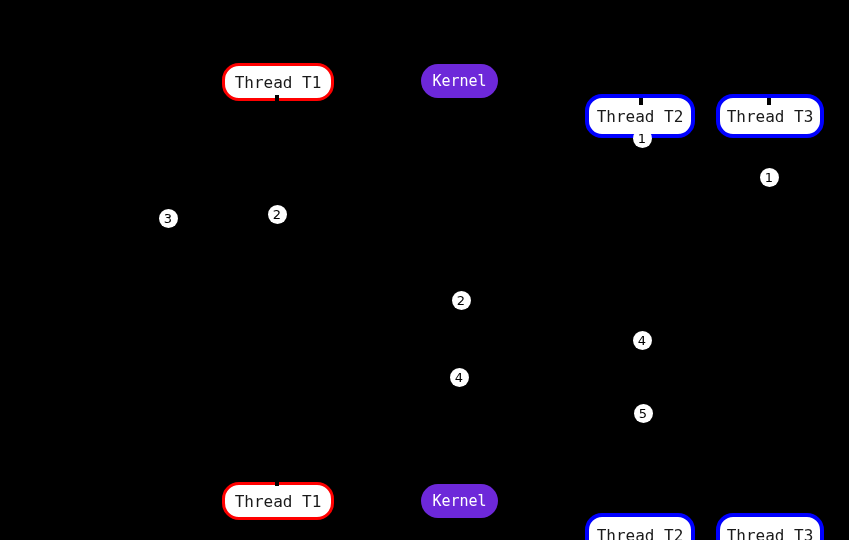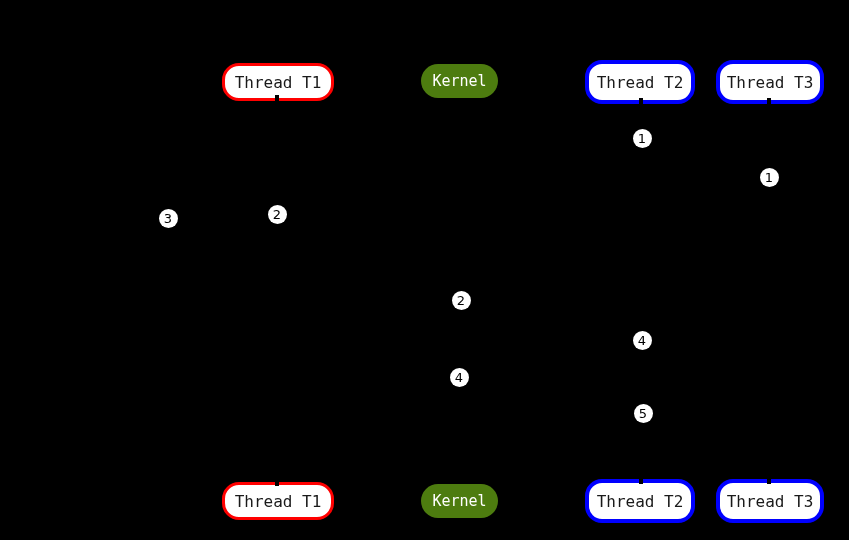--- a/index.html
+++ b/index.html
@@ -21,23 +21,23 @@
     background: #ffffff;
     display: flex;
     align-items: center;
     justify-content: center;
     color: #1a1a1a;
     font-size: 16px;
     white-space: nowrap;
     border-radius: 17px;
   }
   .red-border  { border: 3px solid #ff0000; }
-  .blue-border { border: 4px solid #0000ff; }
+  .blue-border { border: 4px solid #0000ff; margin-top: 34px; }
   .kernel-box {
-    background: #4d7c0f;
+    background: #6d28d9;
     color: #ffffff;
     font-size: 15px;
     border: none;
   }
   
   .t1-top     { left: 222px; top: 63px;  width: 112px; height: 38px; }
   .kernel-top { left: 421px; top: 64px;  width: 77px;  height: 34px; }
   .t2-top     { left: 585px; top: 60px;  width: 110px; height: 44px; }
   .t3-top     { left: 716px; top: 60px;  width: 108px; height: 44px; }
   

